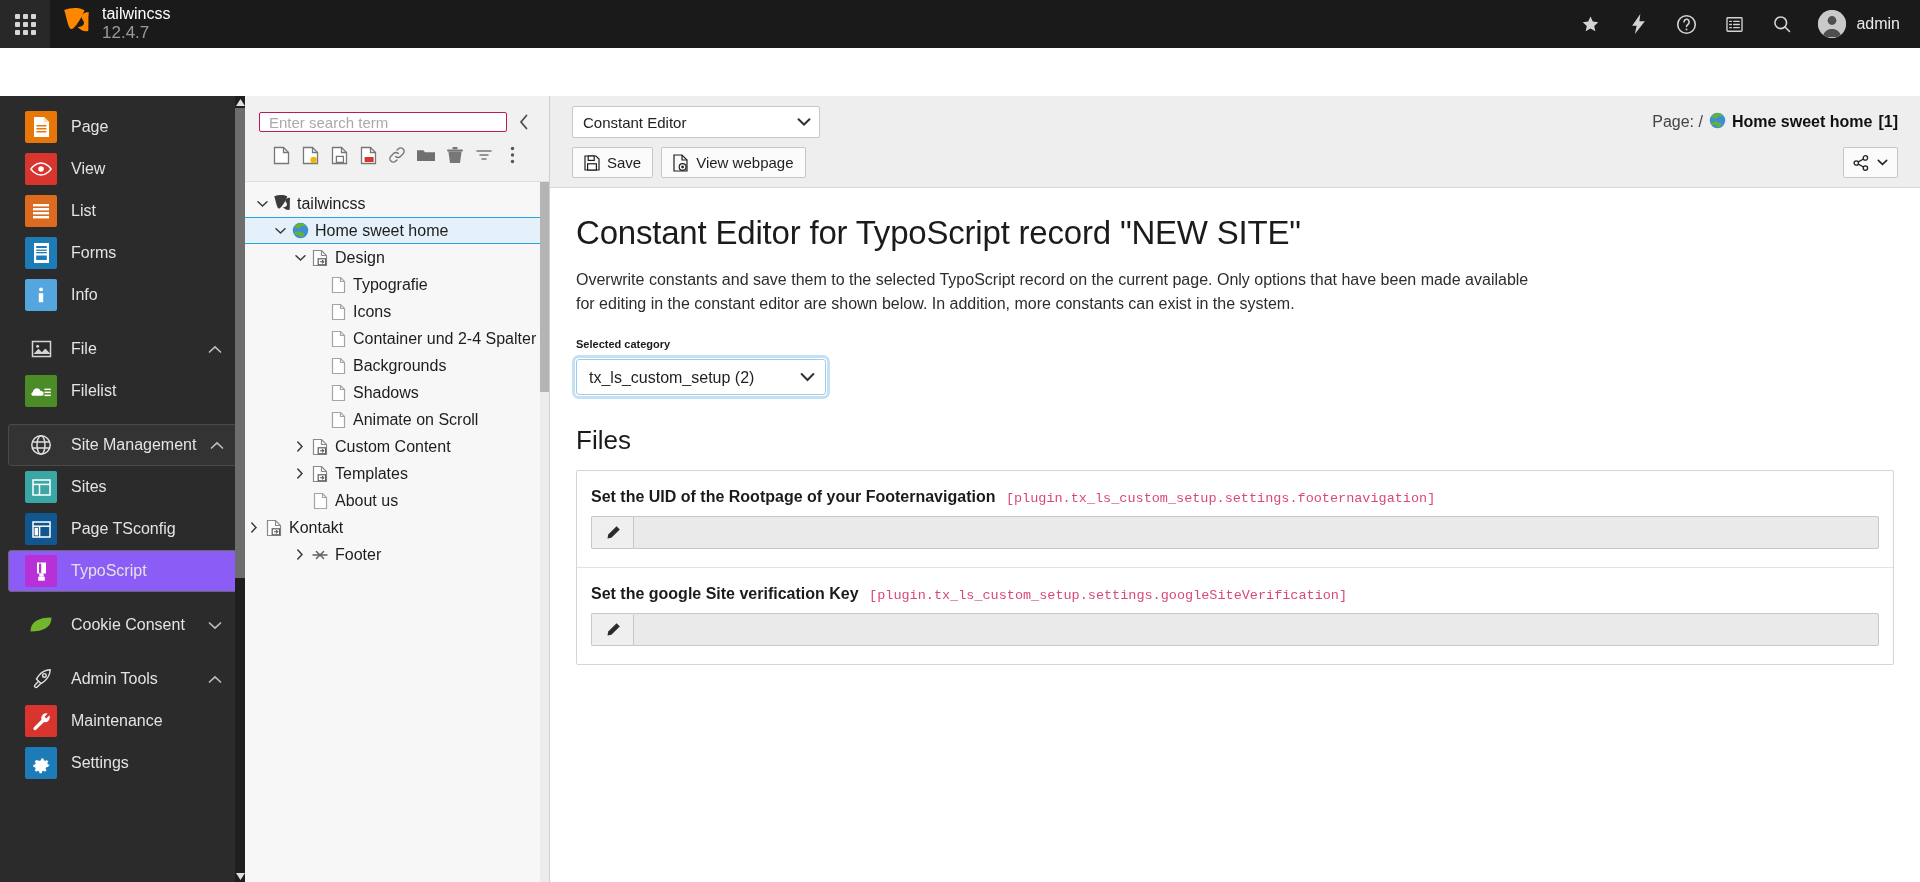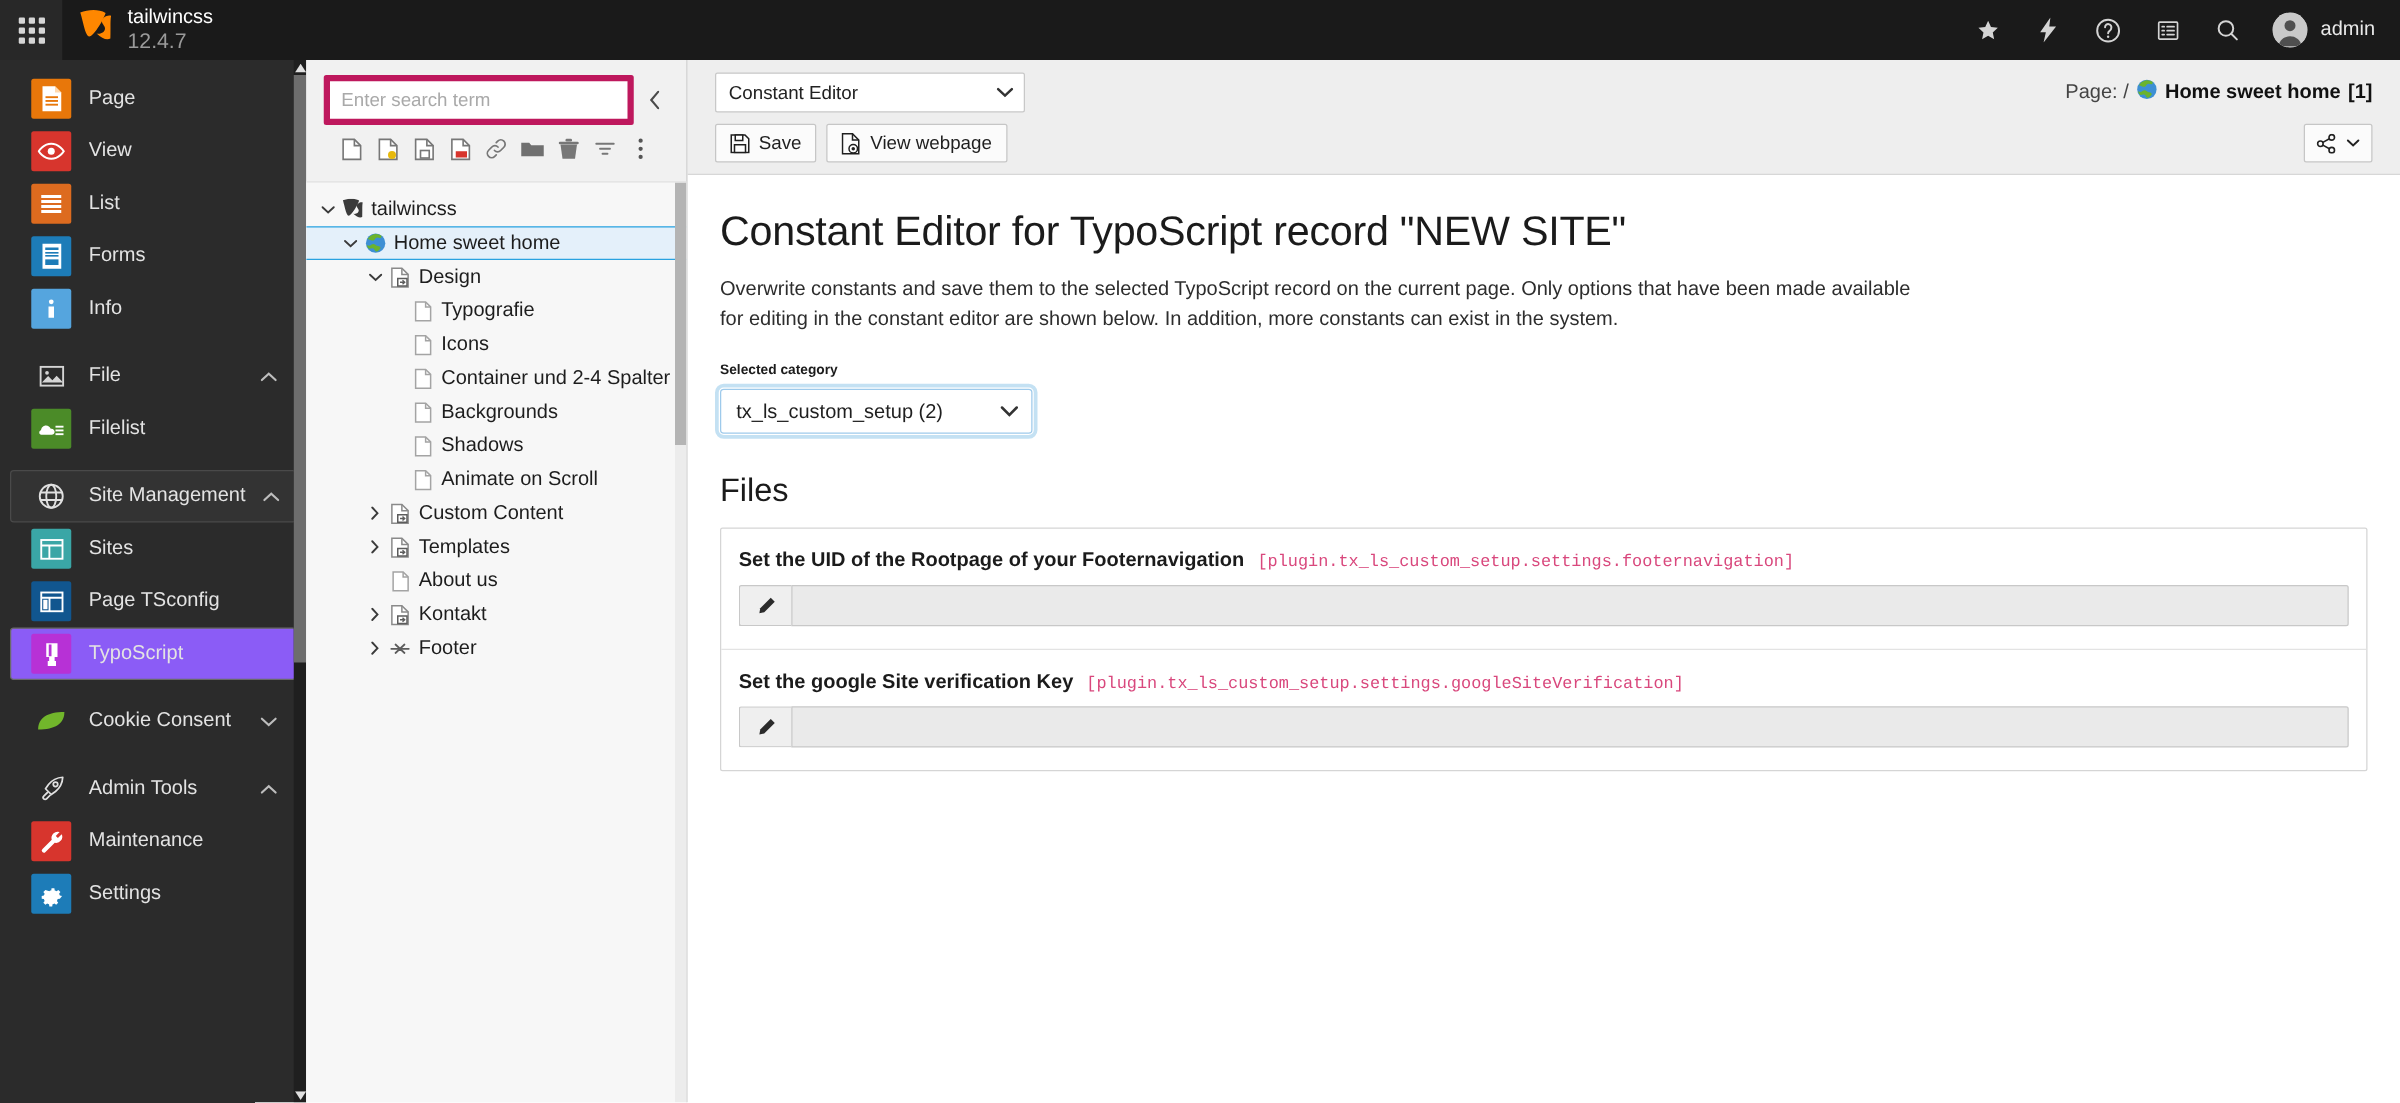--- a/index.html
+++ b/index.html
@@ -50,21 +50,21 @@
   }
   .avatar {
     width: 28px; height: 28px; border-radius: 50%;
     background: #c9c9c9; display: flex; align-items: flex-end; justify-content: center;
     overflow: hidden;
   }
   .avatar svg { display: block; }
   .user-name { font-size: 16px; color: #e9e9e9; }
 
   
-  .below { flex: 1; display: flex; min-height: 0; }
+  .below { flex: 1; display: flex; min-height: 0; margin-top: 48px; }
 
   
   .modulemenu {
     width: 245px; min-width: 245px;
     background: #2b2b2b;
     position: relative;
     overflow: hidden;
     padding-top: 10px;
   }
   .mm-item {
@@ -105,22 +105,22 @@
   .treepanel {
     width: 305px; min-width: 305px;
     background: #f1f1f1;
     border-right: 1px solid #d0d0d0;
     display: flex; flex-direction: column;
     position: relative;
   }
   .tree-header { padding: 12px 14px 6px 14px; }
   .tree-search-row { display: flex; align-items: center; gap: 6px; }
   .tree-search {
-    flex: 1; height: 40px;
-    border: 5px solid #be185d; background: #fff; border-radius: 2px;
+    flex: 1; height: 20px;
+    border: 1px solid #be185d; background: #fff; border-radius: 2px;
     padding: 0 9px; font-size: 15px; color: #333;
     font-family: "Liberation Sans", sans-serif;
   }
   .tree-search::placeholder { color: #a9a9a9; }
   .collapse-btn {
     width: 22px; height: 28px; display: flex; align-items: center; justify-content: center;
     color: #4a4a4a; cursor: pointer;
   }
   .collapse-btn svg { display: block; }
   .tree-toolbar {
@@ -801,21 +801,21 @@
         <div class="tree-node" style="padding-left:64px">
           <span class="tn-icon">
             <svg width="15" height="18" viewBox="0 0 15 18" fill="none" stroke="#a4a4a4" stroke-width="1.2">
                 <path d="M1.5 1.5h8l4 4v11h-12z" fill="#fff"></path>
                 <path d="M9.5 1.5v4h4"></path>
               </svg>
           </span>
           <span class="tn-label">About us</span>
         </div>
 
-        <div class="tree-node" style="padding-left:46px">
+        <div class="tree-node" style="">
           <span class="tn-toggle">
             <svg width="8" height="11" viewBox="0 0 8 11" fill="none" stroke="#3b3b3b" stroke-width="1.5" stroke-linecap="round">
                 <path d="M1.8 1L6 5.5 1.8 10"></path>
               </svg>
           </span>
           <span class="tn-icon">
             <svg width="16" height="18" viewBox="0 0 16 18" fill="none" stroke="#8a8a8a" stroke-width="1.2">
                 <path d="M1.5 1.5h8l5 5v10h-13z" fill="#fff"></path>
                 <path d="M9.5 1.5v5h5"></path>
                 <rect x="6.2" y="9.8" width="7.4" height="6" fill="#fff" stroke="#5c5c5c"></rect>

